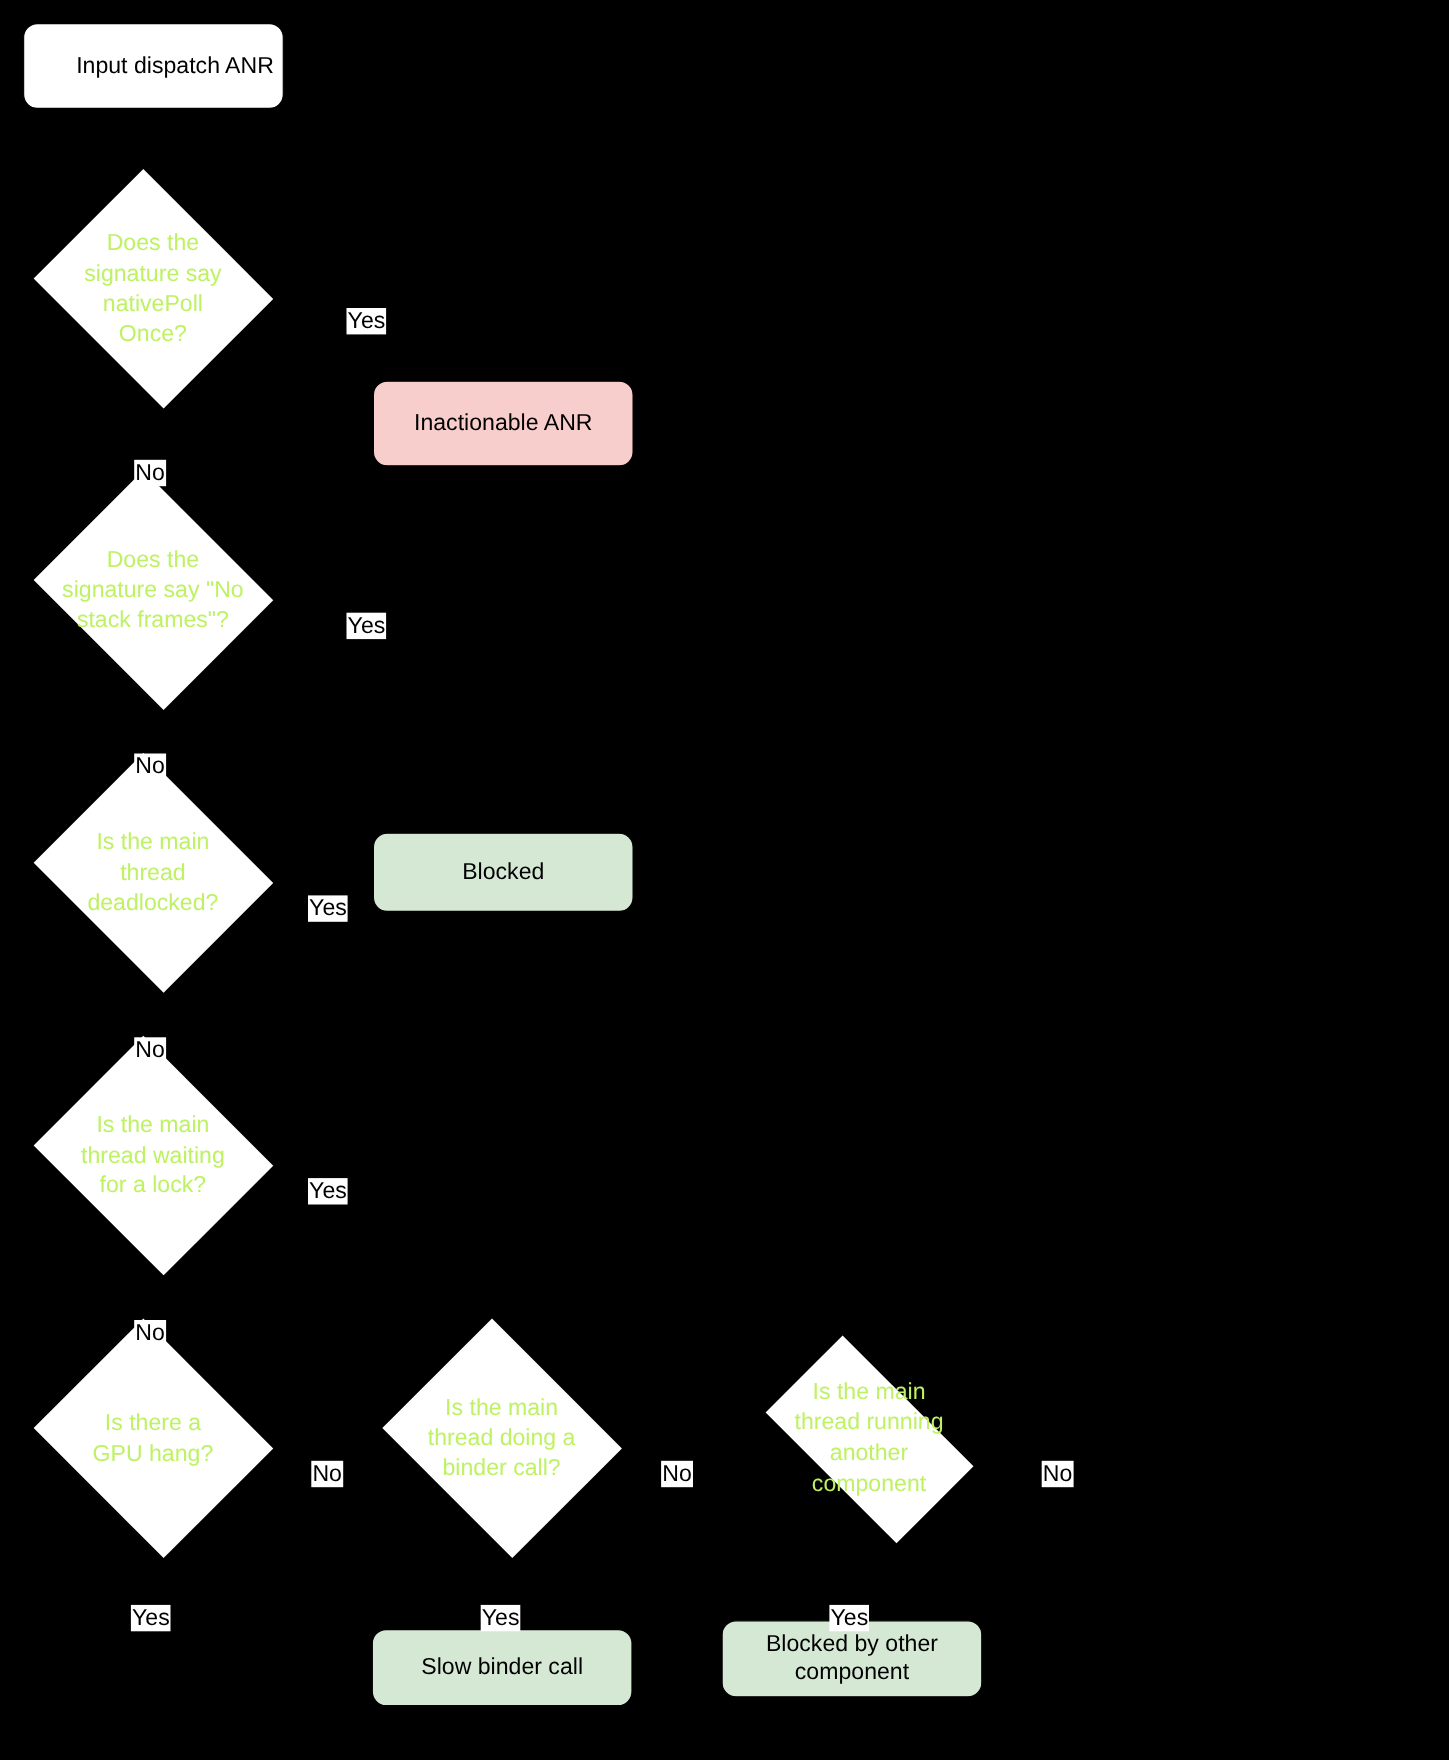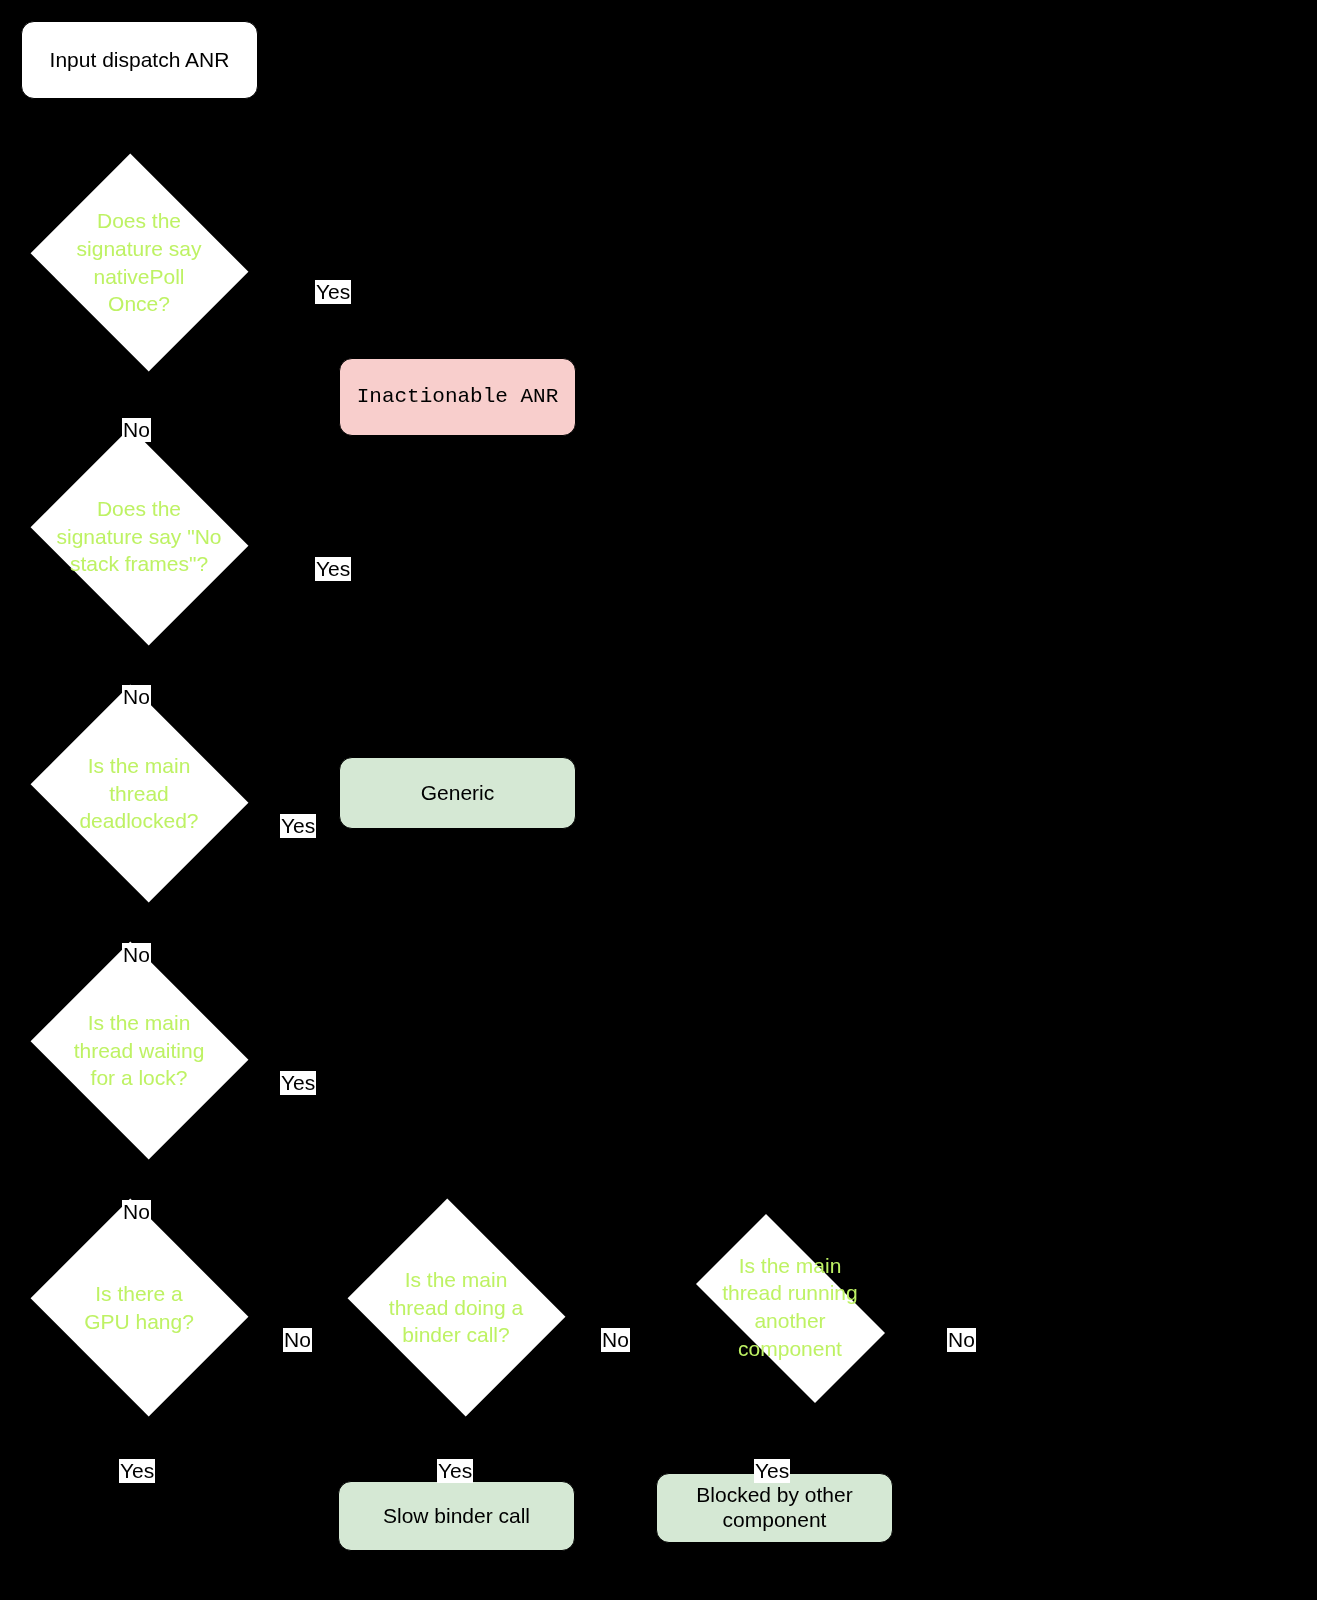--- a/index.html
+++ b/index.html
@@ -29,21 +29,21 @@
     text-align: center;
     color: #000000;
     line-height: 1.18;
   }
   .rbox {
     border-radius: 13px;
     border: 1px solid #000000;
     font-size: 21px;
     padding: 2px 8px;
   }
-  .rbox.white  { background: #ffffff; }
+  .rbox.white  { background: #ffffff; justify-content: flex-end; }
   .rbox.pink   { background: #f8cecc; }
   .rbox.green  { background: #d5e8d4; }
 
   
   .diamond-wrap { position: absolute; }
   .diamond-shape {
     position: absolute;
     left: 50%;
     top: 50%;
     background: #ffffff;
@@ -111,21 +111,21 @@
   <div class="diamond-wrap" style="left:21px;top:163px;width:236px;height:199px;">
     <div class="diamond-shape" style="width:141px;height:141px;margin-left:-70.5px;margin-top:-70.5px;transform:rotate(45deg) scale(1.185,1.0);"></div>
     <div class="diamond-label">Does the
 signature say
 nativePoll
 Once?</div>
   </div>
   <div class="edge-label" style="left:315px;top:247px;">Yes</div>
   <div class="edge-label" style="left:122px;top:385px;">No</div>
 
-  <div class="node rbox pink" style="left:339px;top:358px;width:237px;height:78px;font-family:Liberation Mono, monospace;">
+  <div class="node rbox pink" style="left:339px;top:346px;width:237px;height:78px;">
     <span>Inactionable ANR</span>
   </div>
 
   <div class="diamond-wrap" style="left:21px;top:437px;width:236px;height:199px;">
     <div class="diamond-shape" style="width:141px;height:141px;margin-left:-70.5px;margin-top:-70.5px;transform:rotate(45deg) scale(1.185,1.0);"></div>
     <div class="diamond-label" style="width:250px;left:-7px;">Does the
 signature say "No
 stack frames"?</div>
   </div>
   <div class="edge-label" style="left:315px;top:524px;">Yes</div>
@@ -134,21 +134,21 @@
   <div class="diamond-wrap" style="left:21px;top:694px;width:236px;height:199px;">
     <div class="diamond-shape" style="width:141px;height:141px;margin-left:-70.5px;margin-top:-70.5px;transform:rotate(45deg) scale(1.185,1.0);"></div>
     <div class="diamond-label">Is the main
 thread
 deadlocked?</div>
   </div>
   <div class="edge-label" style="left:280px;top:781px;">Yes</div>
   <div class="edge-label" style="left:122px;top:910px;">No</div>
 
   <div class="node rbox green" style="left:339px;top:757px;width:237px;height:72px;">
-    <span>Generic</span>
+    <span>Blocked</span>
   </div>
 
   <div class="diamond-wrap" style="left:21px;top:951px;width:236px;height:199px;">
     <div class="diamond-shape" style="width:141px;height:141px;margin-left:-70.5px;margin-top:-70.5px;transform:rotate(45deg) scale(1.185,1.0);"></div>
     <div class="diamond-label">Is the main
 thread waiting
 for a lock?</div>
   </div>
   <div class="edge-label" style="left:280px;top:1038px;">Yes</div>
   <div class="edge-label" style="left:122px;top:1167px;">No</div>

